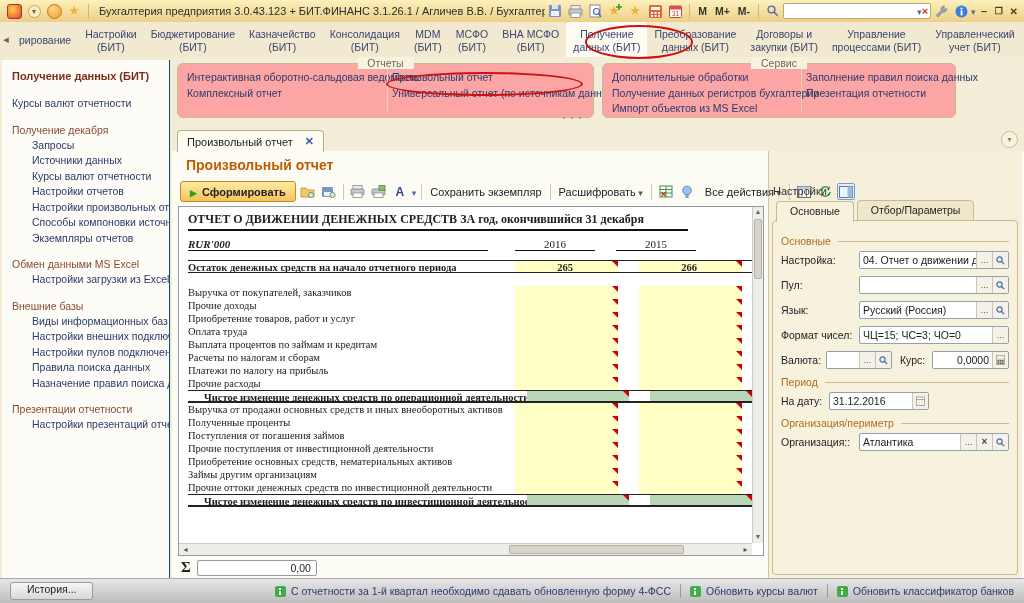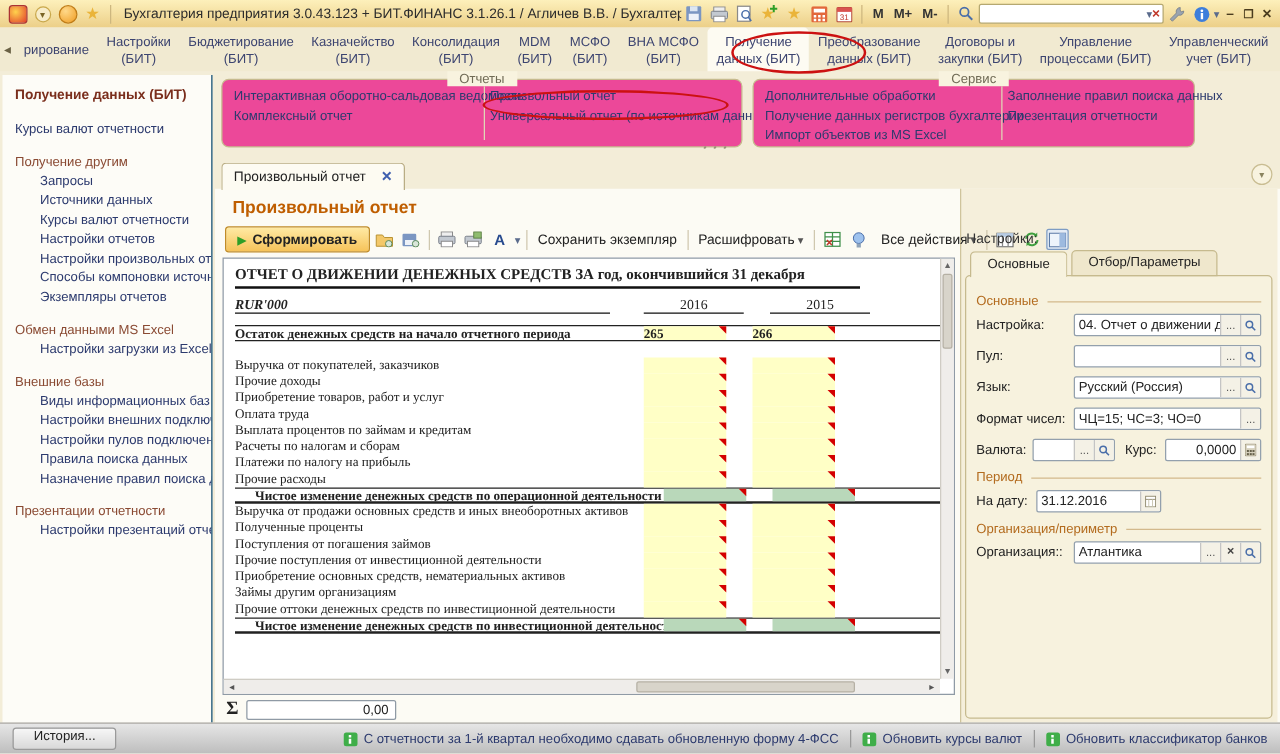--- a/index.html
+++ b/index.html
@@ -37,21 +37,21 @@
   
   .sidebar { position:absolute; left:2px; top:60px; width:168px; height:518px; background:#fdfcf7;
     border-right:1px solid #0c4a6e; padding:10px 0 0 10px; overflow:hidden; }
   .sb-header { font-weight:bold; font-size:11px; color:#7a2e1c; margin-bottom:14px; }
   .sb-link { color:#2c3a6e; font-size:10.5px; line-height:15.5px; white-space:nowrap; cursor:pointer; }
   .sb-sec { margin-top:12px; }
   .sb-sec-title { color:#8a4a33; font-size:10.5px; margin-bottom:2px; }
   .sb-sec .sb-link { margin-left:20px; }
 
   
-  .panel { position:absolute; background:#ec4899; border:1px solid #c6ba8e; border-radius:6px; }
+  .panel { position:absolute; background:#fca5a5; border:1px solid #c6ba8e; border-radius:6px; }
   .panel-reports { left:177px; top:63px; width:417px; height:55px; }
   .panel-service { left:602px; top:63px; width:354px; height:55px; }
   .legend { position:absolute; top:-7px; left:50%; transform:translateX(-50%); background:#f8f3df; padding:0 10px; color:#6f6a55; font-size:10.5px; }
   .pcol { position:absolute; top:6px; }
   .plink { color:#2c3a6e; font-size:10.5px; line-height:15.5px; white-space:nowrap; cursor:pointer; }
   .pdivider { position:absolute; top:5px; bottom:5px; width:1px; background:#e0d7b6; }
   .grip-dots { position:absolute; left:563px; top:117px; width:26px; height:5px; display:flex; gap:6px; }
   .grip-dots i { width:2px; height:2px; background:#9a927a; border-radius:50%; transform:skewX(-20deg); }
 
   .chev-circle { position:absolute; left:1001px; top:131px; width:17px; height:17px; border:1px solid #c9bd92; border-radius:50%; background:#f8f3df; color:#8a845f; font-size:8px; text-align:center; line-height:15px; }
@@ -80,21 +80,21 @@
   
   .report { position:absolute; left:178px; top:206px; width:586px; height:350px; background:#fff; border:1px solid #8f9aa5; font-family:"Liberation Serif",serif; z-index:2; }
   .rep-content { position:absolute; left:0; top:0; right:11px; bottom:12px; padding:5px 0 0 9px; overflow:hidden; }
   .rep-title { font-weight:bold; font-size:12px; width:500px; border-bottom:2px solid #111; padding-bottom:2px; margin-bottom:7px; white-space:nowrap; }
   .rep-head { display:flex; margin-bottom:9px; }
   .rh-cur { width:300px; font-weight:bold; font-style:italic; font-size:11px; border-bottom:1px solid #111; margin-right:27px; }
   .rh-year { width:80px; text-align:center; font-weight:normal; font-size:11px; border-bottom:1px solid #111; }
   .rh-gap { width:21px; }
   .rrow { display:flex; height:13px; line-height:13px; font-size:10.5px; }
   .rlabel { width:327px; white-space:nowrap; overflow:hidden; }
-  .rcell { width:66px; position:relative; text-align:left; padding-right:3px; }
+  .rcell { width:103px; position:relative; text-align:center; padding-right:3px; }
   .rcell.g1 { margin-right:21px; }
   .rrow.data .rcell, .rrow.first .rcell { background:#ffffc6; }
   .rrow.tot .rcell { background:#b9d8ba; }
   .rrow.data .rcell::after, .rrow.first .rcell::after, .rrow.tot .rcell::after {
     content:""; position:absolute; top:0; right:0; border-top:6px solid #d40000; border-left:6px solid transparent; }
   .rrow.first { border-top:1px solid #222; border-bottom:1px solid #222; font-weight:bold; }
   .rrow.sec .rlabel { font-weight:bold;margin-top:14px; }
   .rrow.tot { border-top:1px solid #222; border-bottom:2px solid #222; }
   .rrow.tot .rlabel { font-weight:bold;margin-left:16px; }
   .vscroll { position:absolute; top:0; right:0; width:11px; bottom:12px; background:#efedea; border-left:1px solid #cfccc4; }
@@ -292,21 +292,21 @@
     <span class="rtab">
         <span>Управленческий</span>
         <span>учет (БИТ)</span>
       </span>
   </div>
 
   <div class="sidebar">
     <div class="sb-header">Получение данных (БИТ)</div>
     <div class="sb-link">Курсы валют отчетности</div>
     <div class="sb-sec">
-      <div class="sb-sec-title">Получение другим</div>
+      <div class="sb-sec-title">Получение декабря</div>
       <div class="sb-link">Запросы</div>
       <div class="sb-link">Источники данных</div>
       <div class="sb-link">Курсы валют отчетности</div>
       <div class="sb-link">Настройки отчетов</div>
       <div class="sb-link">Настройки произвольных отчет...</div>
       <div class="sb-link">Способы компоновки источник...</div>
       <div class="sb-link">Экземпляры отчетов</div>
     </div>
     <div class="sb-sec">
       <div class="sb-sec-title">Обмен данными MS Excel</div>

